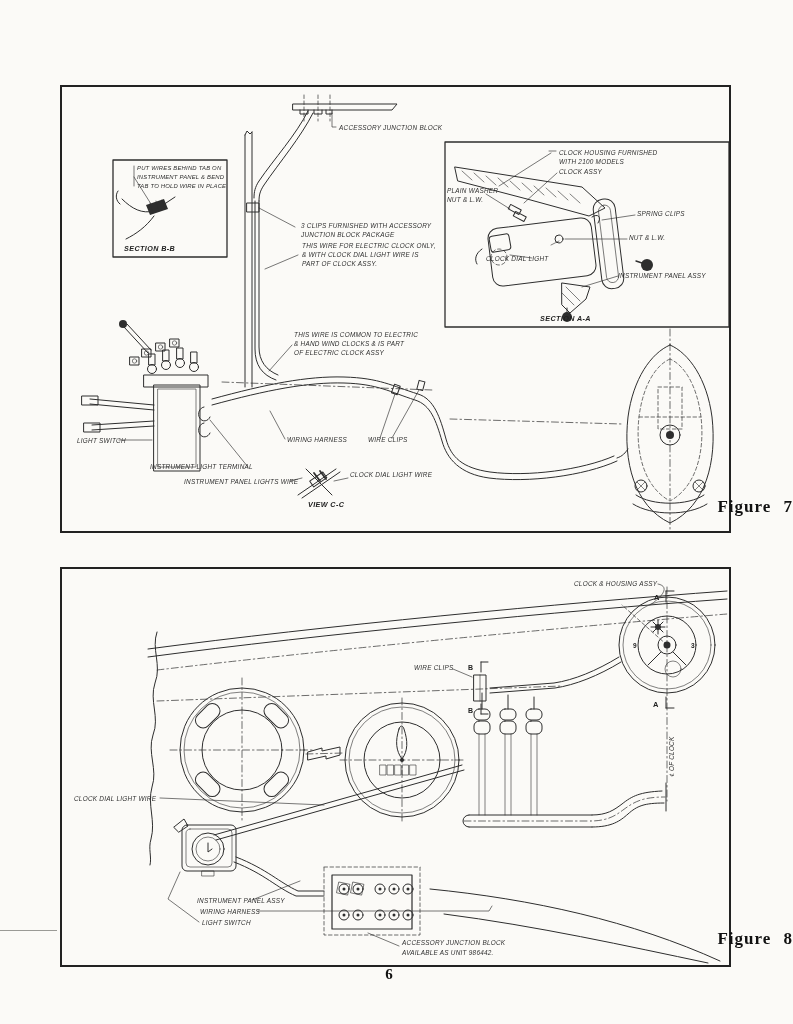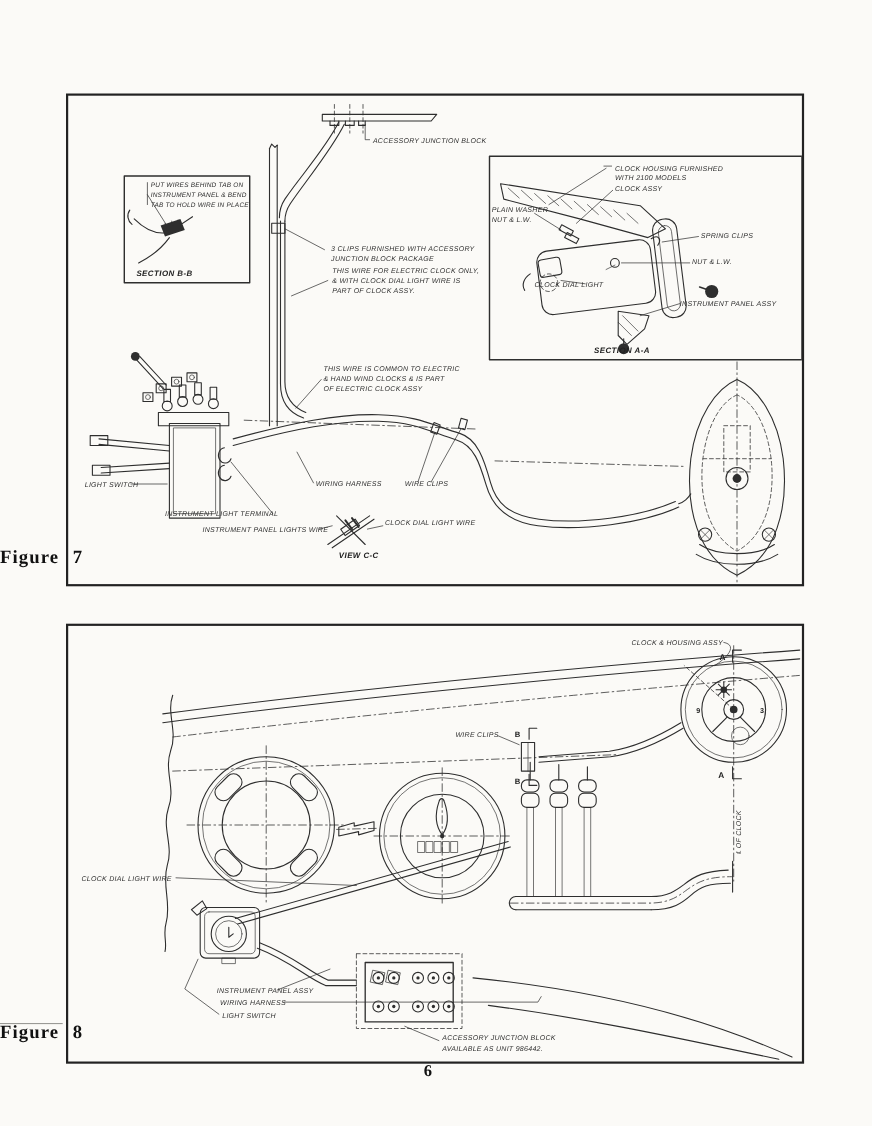--- a/index.html
+++ b/index.html
@@ -14,21 +14,21 @@
   .fillmark{fill:#2e2e2e;stroke:none;}
   .thin{stroke-width:.6;}
   .ldr{stroke-width:.65;}
   .dd{stroke-dasharray:7 3 1.5 3;stroke-width:.7;}
   .ds{stroke-dasharray:3.5 2.5;stroke-width:.7;}
   .lbl{font:italic 6.4px "Liberation Sans",sans-serif;fill:#2e2e2e;letter-spacing:.25px;
        stroke:none;}
   .lbl2{font:italic 5.9px "Liberation Sans",sans-serif;fill:#2e2e2e;letter-spacing:.2px;stroke:none;}
   .cap{font:italic bold 7.2px "Liberation Sans",sans-serif;fill:#222;letter-spacing:.4px;stroke:none;}
   .num{font:bold 6.5px "Liberation Sans",sans-serif;fill:#222;stroke:none;}
-  .figcap{position:absolute;left:0;width:793px;text-align:left;
+  .figcap{position:absolute;left:0;width:793px;text-align:right;
           font-family:"Liberation Serif",serif;font-weight:bold;font-size:17px;color:#111;
           letter-spacing:1px;word-spacing:7px;}
   #fig7cap{top:497px;}
   #fig8cap{top:929px;}
   #pagenum{position:absolute;left:0;top:966px;width:778px;text-align:center;
            font-family:"Liberation Serif",serif;font-weight:bold;font-size:15px;color:#111;}
   #artifact{position:absolute;left:0;top:930px;width:57px;height:1px;background:#9a9a96;}
 </style>
 </head>
 <body>

